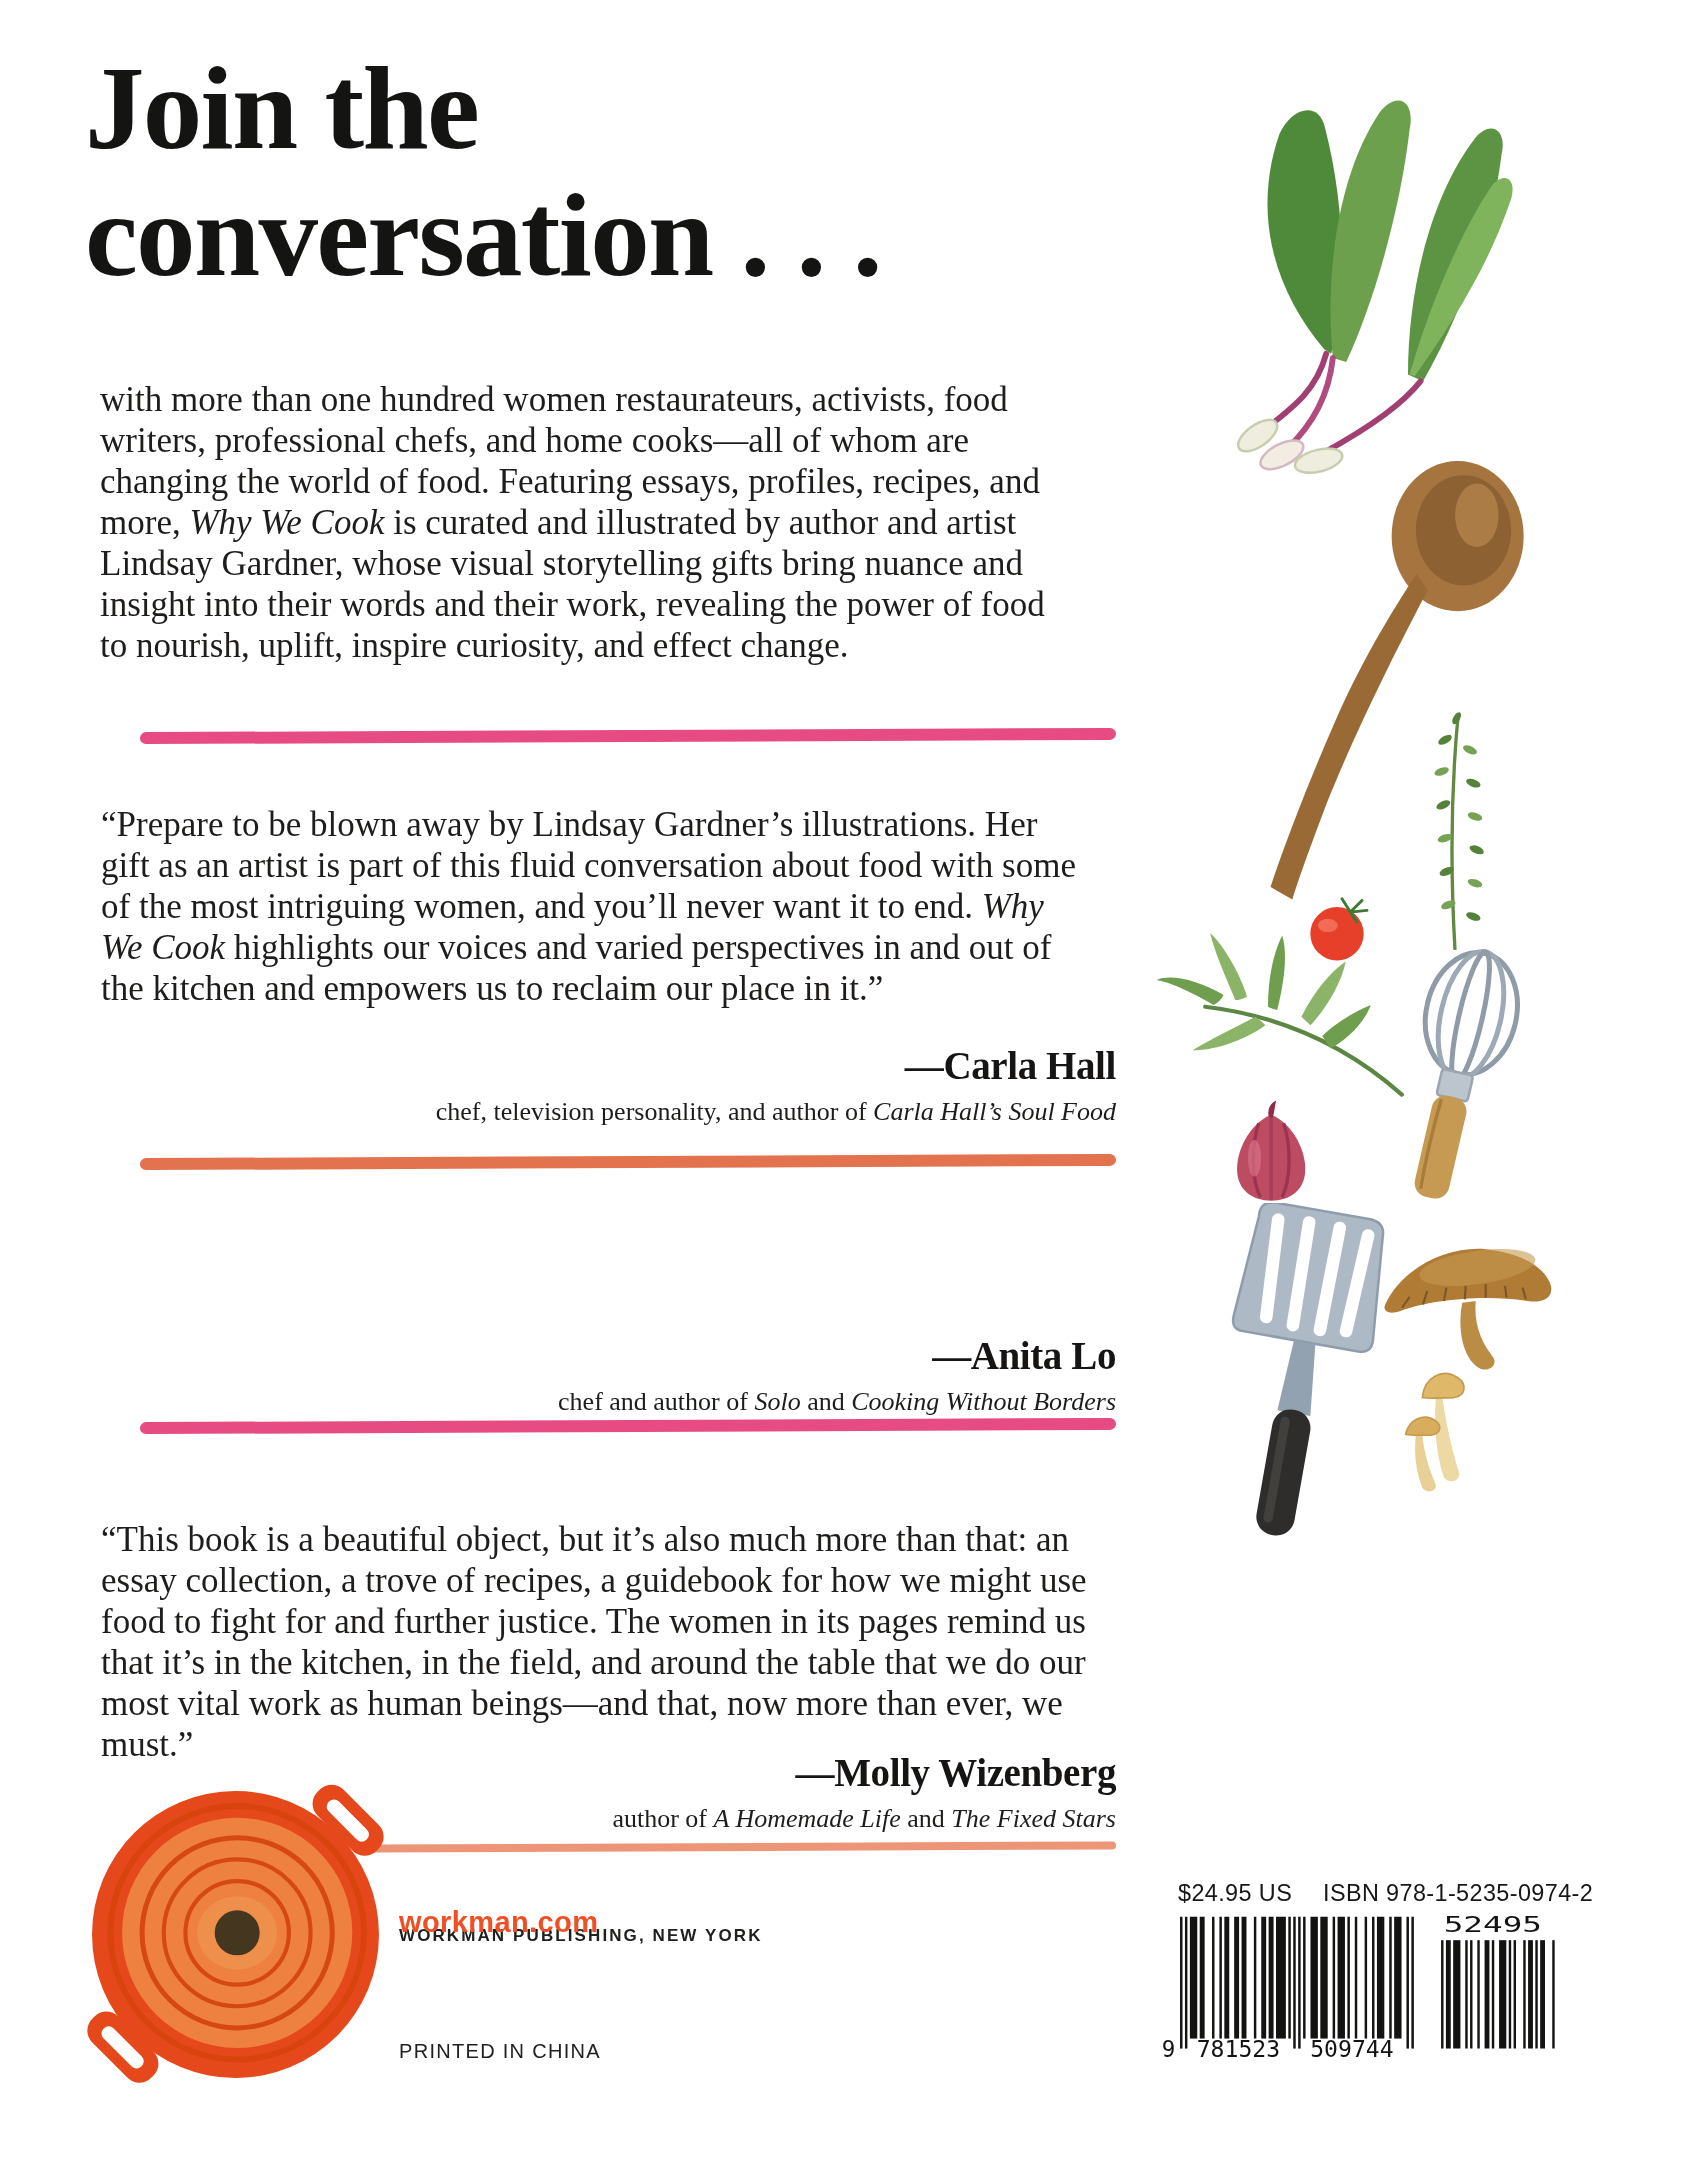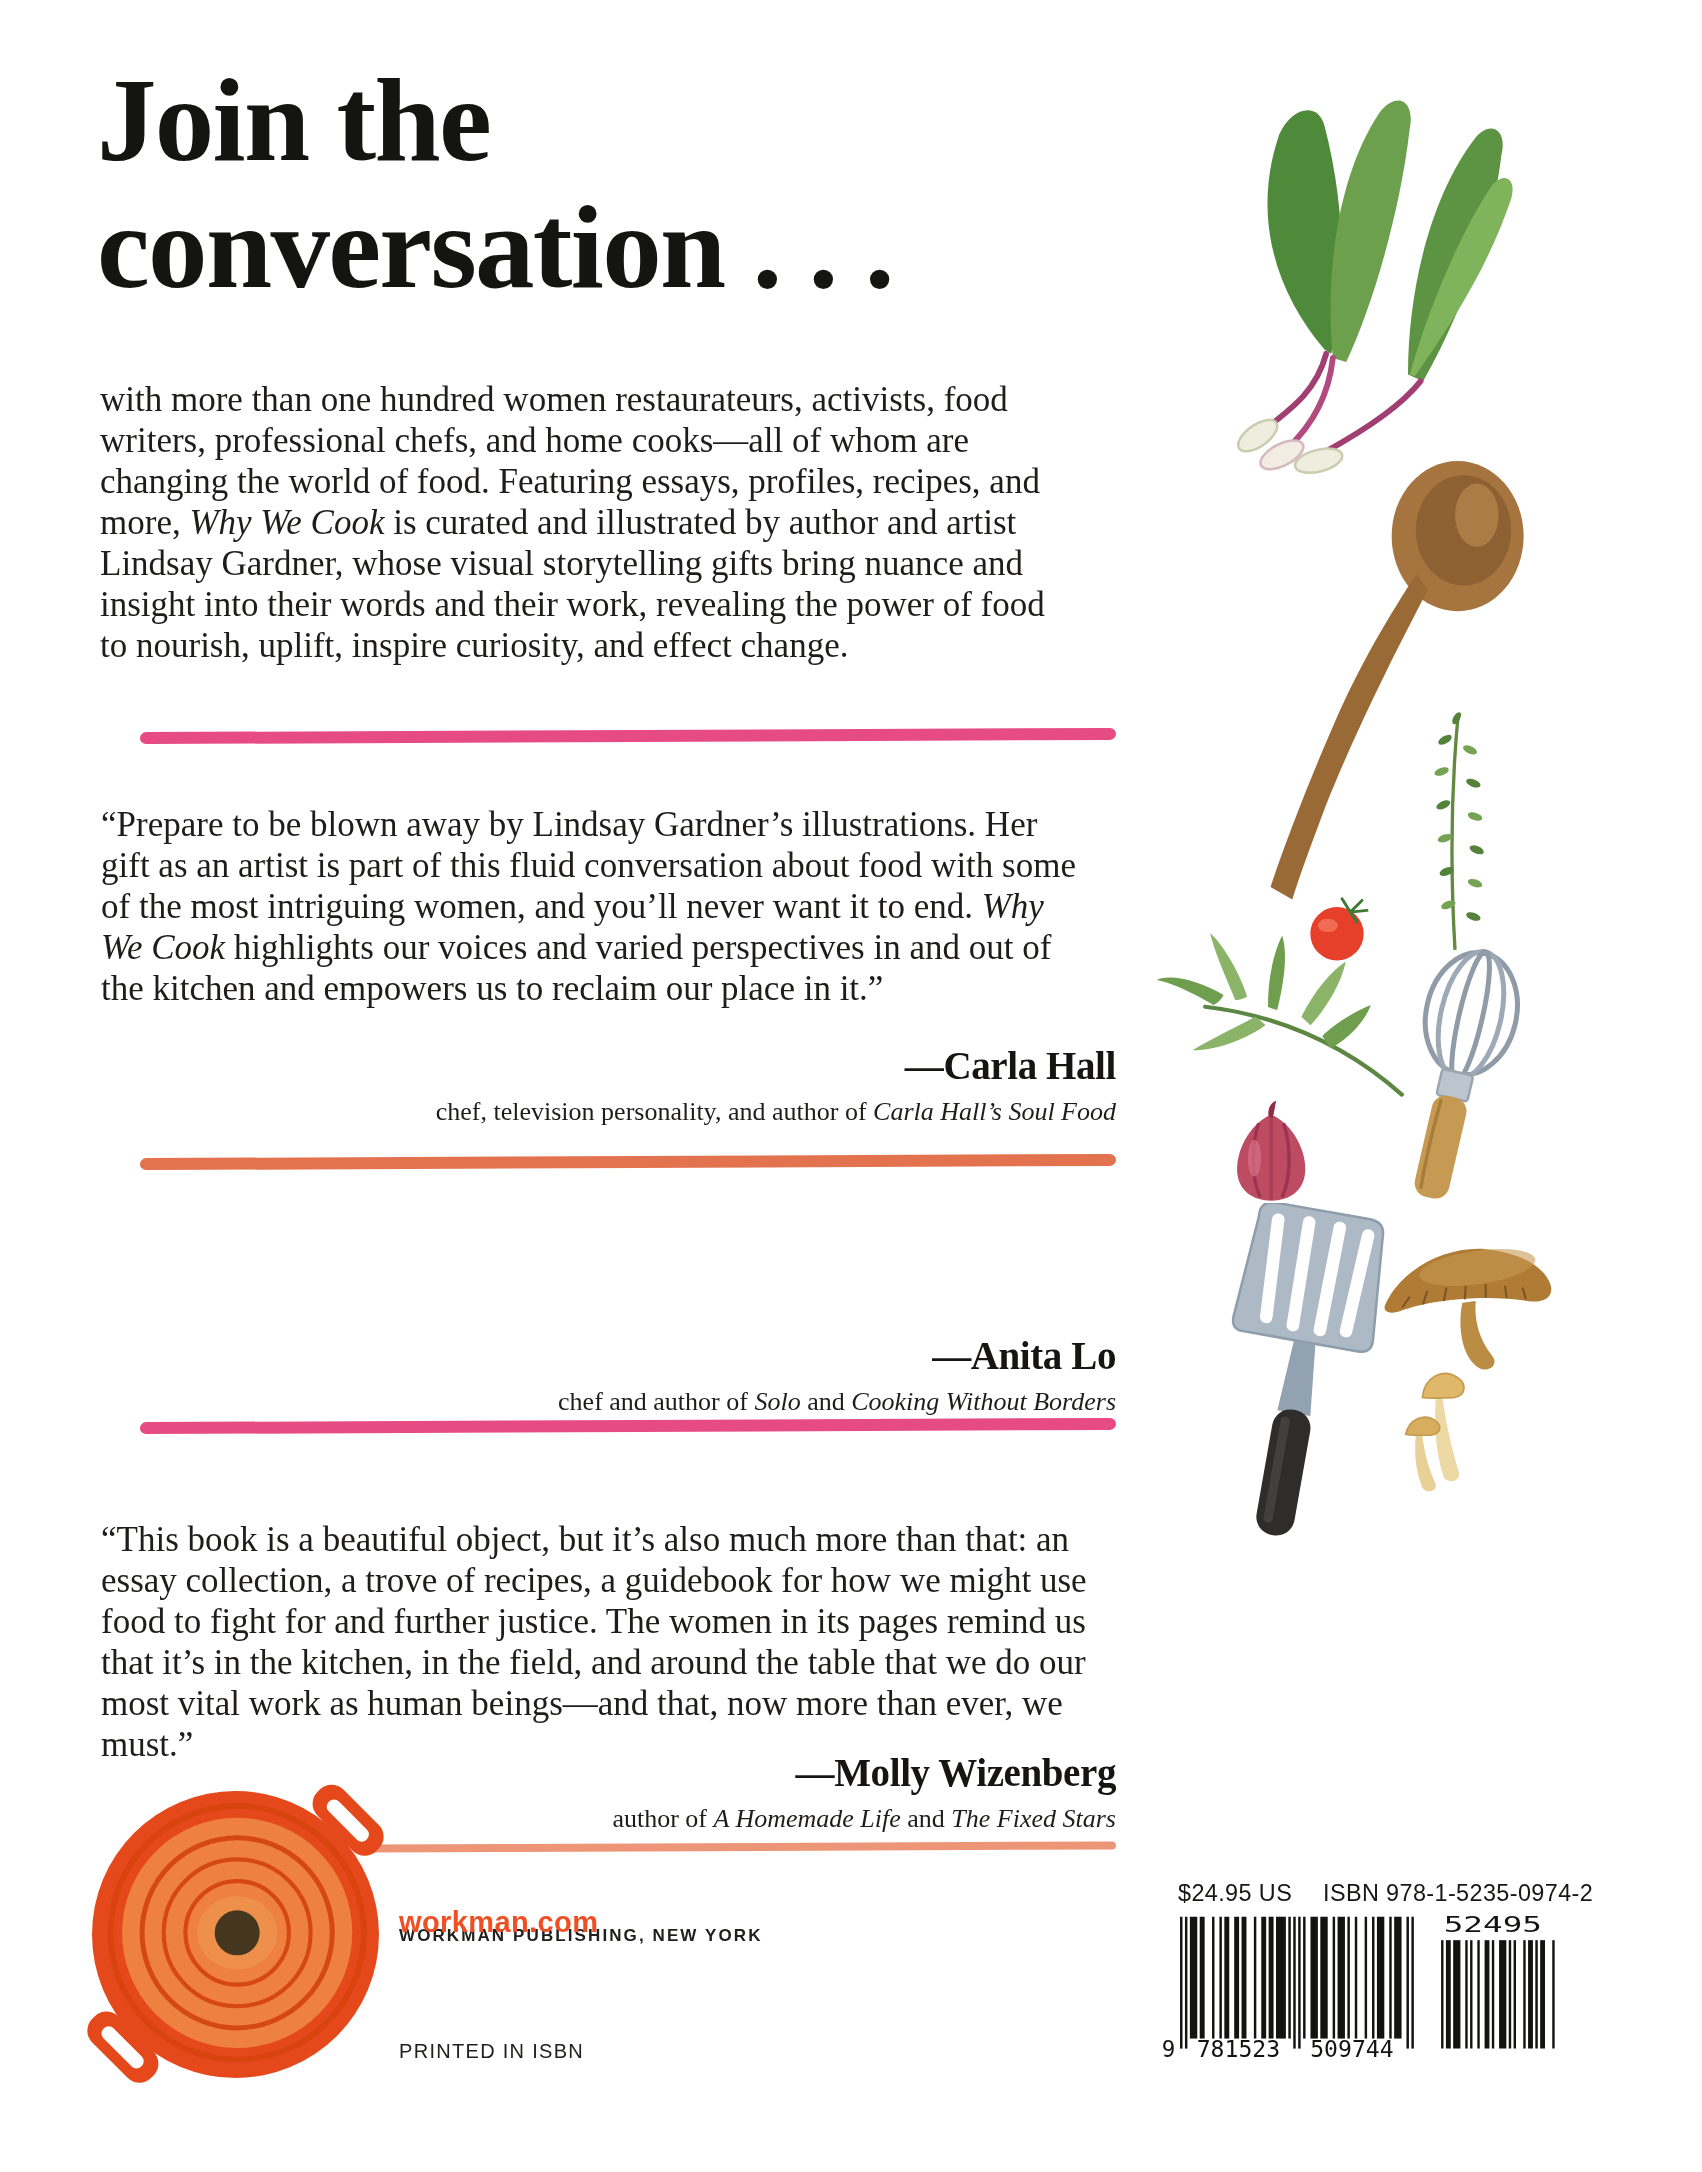--- a/index.html
+++ b/index.html
@@ -1,19 +1,19 @@
 <!DOCTYPE html>
 <html style="font-size:13.4px"><head>
 <meta charset="utf-8">
 <style>
   html,body{margin:0;padding:0;background:#ffffff;}
   .page{position:relative;width:1703px;height:2172px;background:#ffffff;overflow:hidden;
         font-family:"Liberation Serif",serif;color:#1e1d1b;}
 
-  .headline{position:absolute;left:85px;top:45px;margin:12px;
+  .headline{position:absolute;left:85px;top:45px;margin:0;
             font-family:"Liberation Serif",serif;font-weight:bold;
             font-size:119px;line-height:127px;letter-spacing:-1.7px;color:#141413;}
 
   .intro{position:absolute;left:87px;top:366px;width:973px;margin:13px;
          font-size:35px;line-height:41px;}
 
   .quote{position:absolute;left:87px;width:990px;margin:14px;
          font-size:35px;line-height:41px;}
   .q1{top:790px;}
   .q2{top:1242px;}
@@ -201,21 +201,21 @@
     <circle cx="192" cy="203" r="152" stroke="#d8430e" stroke-width="7" fill="none"></circle>
     <circle cx="192" cy="203" r="114" stroke="#d64812" stroke-width="6" fill="none"></circle>
     <circle cx="192" cy="203" r="88" stroke="#d64812" stroke-width="5" fill="none"></circle>
     <circle cx="192" cy="203" r="62" stroke="#d64812" stroke-width="5" fill="none"></circle>
     <ellipse cx="192" cy="203" rx="48" ry="44" fill="#f09a55" opacity="0.55"></ellipse>
     <circle cx="192" cy="203" r="27" fill="#45371f"></circle>
   </svg>
 
   <div class="publisher">WORKMAN PUBLISHING, NEW YORK</div>
   <div class="website" style="color: rgb(240, 79, 36);">workman.com</div>
-  <div class="printed">PRINTED IN ISBN</div>
+  <div class="printed">PRINTED IN CHINA</div>
 
   <div class="price">$24.95 US</div>
   <div class="isbn">ISBN 978-1-5235-0974-2</div>
 
   <svg class="barcode-main" width="267" height="147" viewBox="0 0 320 176">
       <rect x="24.00" y="2" width="2.95" height="158" fill="#131312"></rect>
       <rect x="29.90" y="2" width="2.95" height="158" fill="#131312"></rect>
       <rect x="35.80" y="2" width="8.85" height="146" fill="#131312"></rect>
       <rect x="47.60" y="2" width="5.90" height="146" fill="#131312"></rect>
       <rect x="62.35" y="2" width="2.95" height="146" fill="#131312"></rect>

